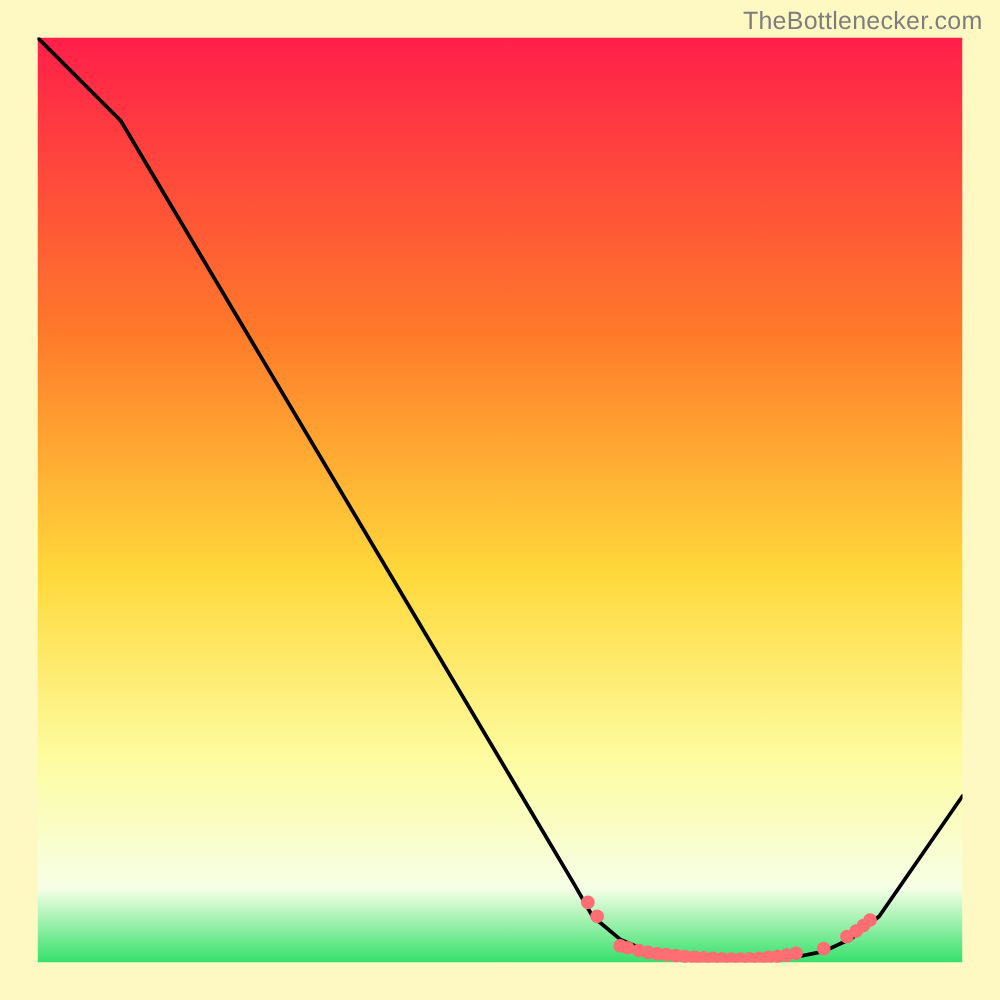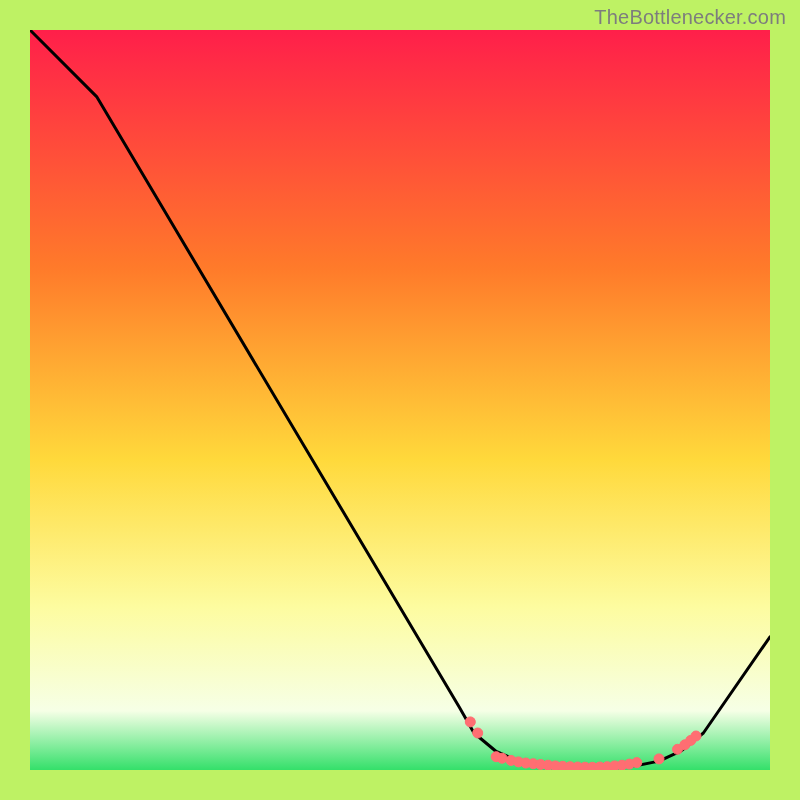--- a/index.html
+++ b/index.html
@@ -8,21 +8,21 @@
     width: 800px;
     height: 800px;
     background: #000;
     overflow: hidden;
     font-family: Arial, Helvetica, sans-serif;
   }
   .stage {
     position: relative;
     width: 800px;
     height: 800px;
-    background: #bef264;
+    background: #fef9c3;
   }
   .plot {
     position: absolute;
     left: 30px;
     top: 30px;
     width: 740px;
     height: 740px;
   }
   .attribution {
     position: absolute;

